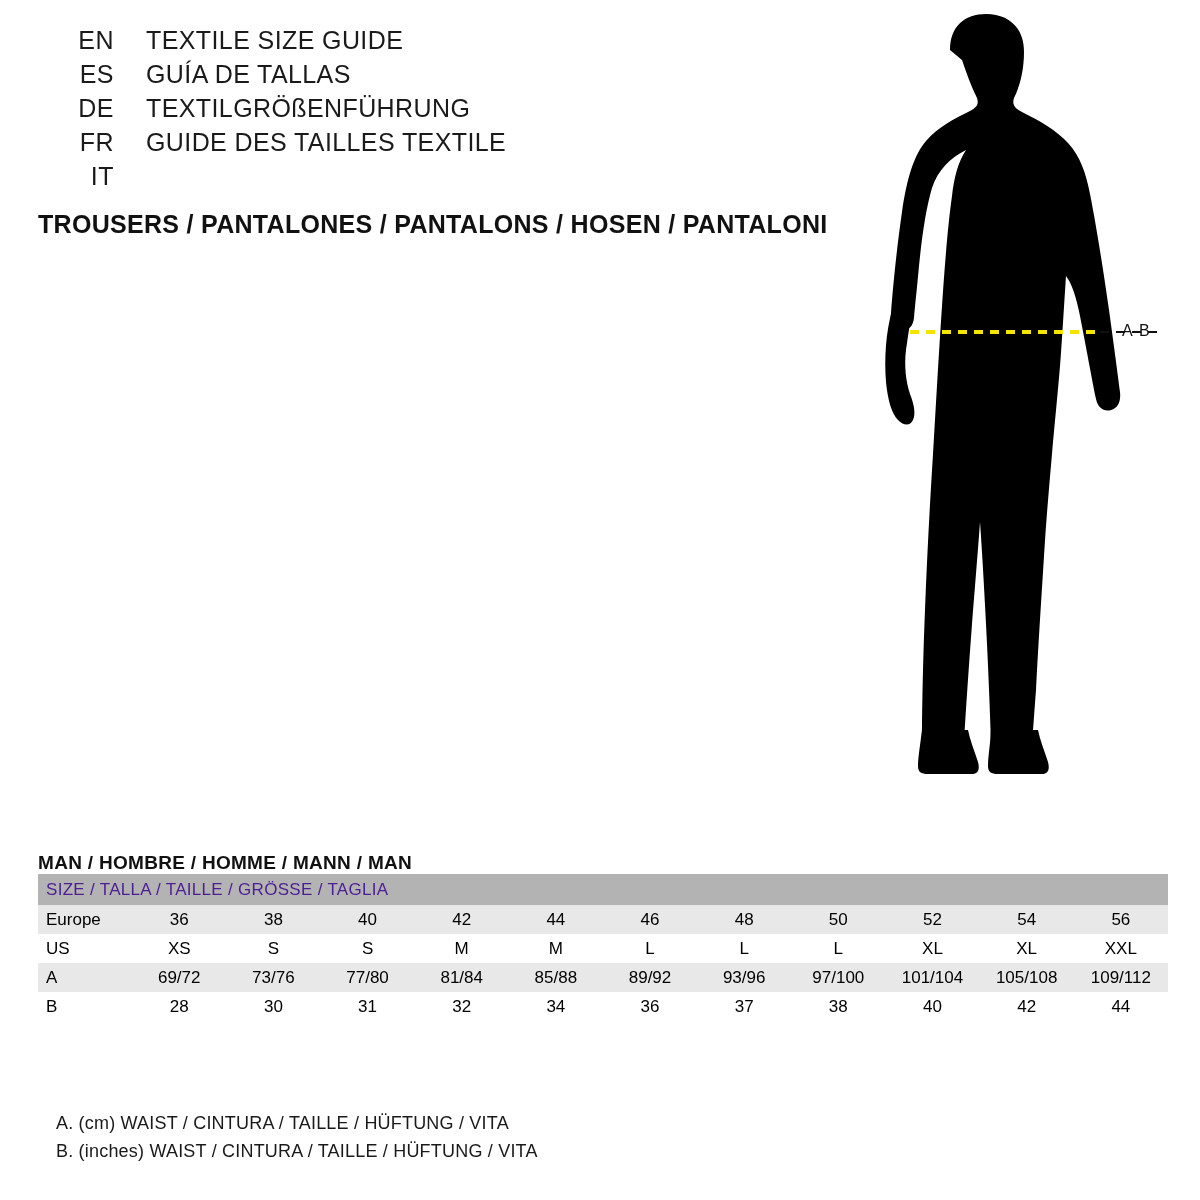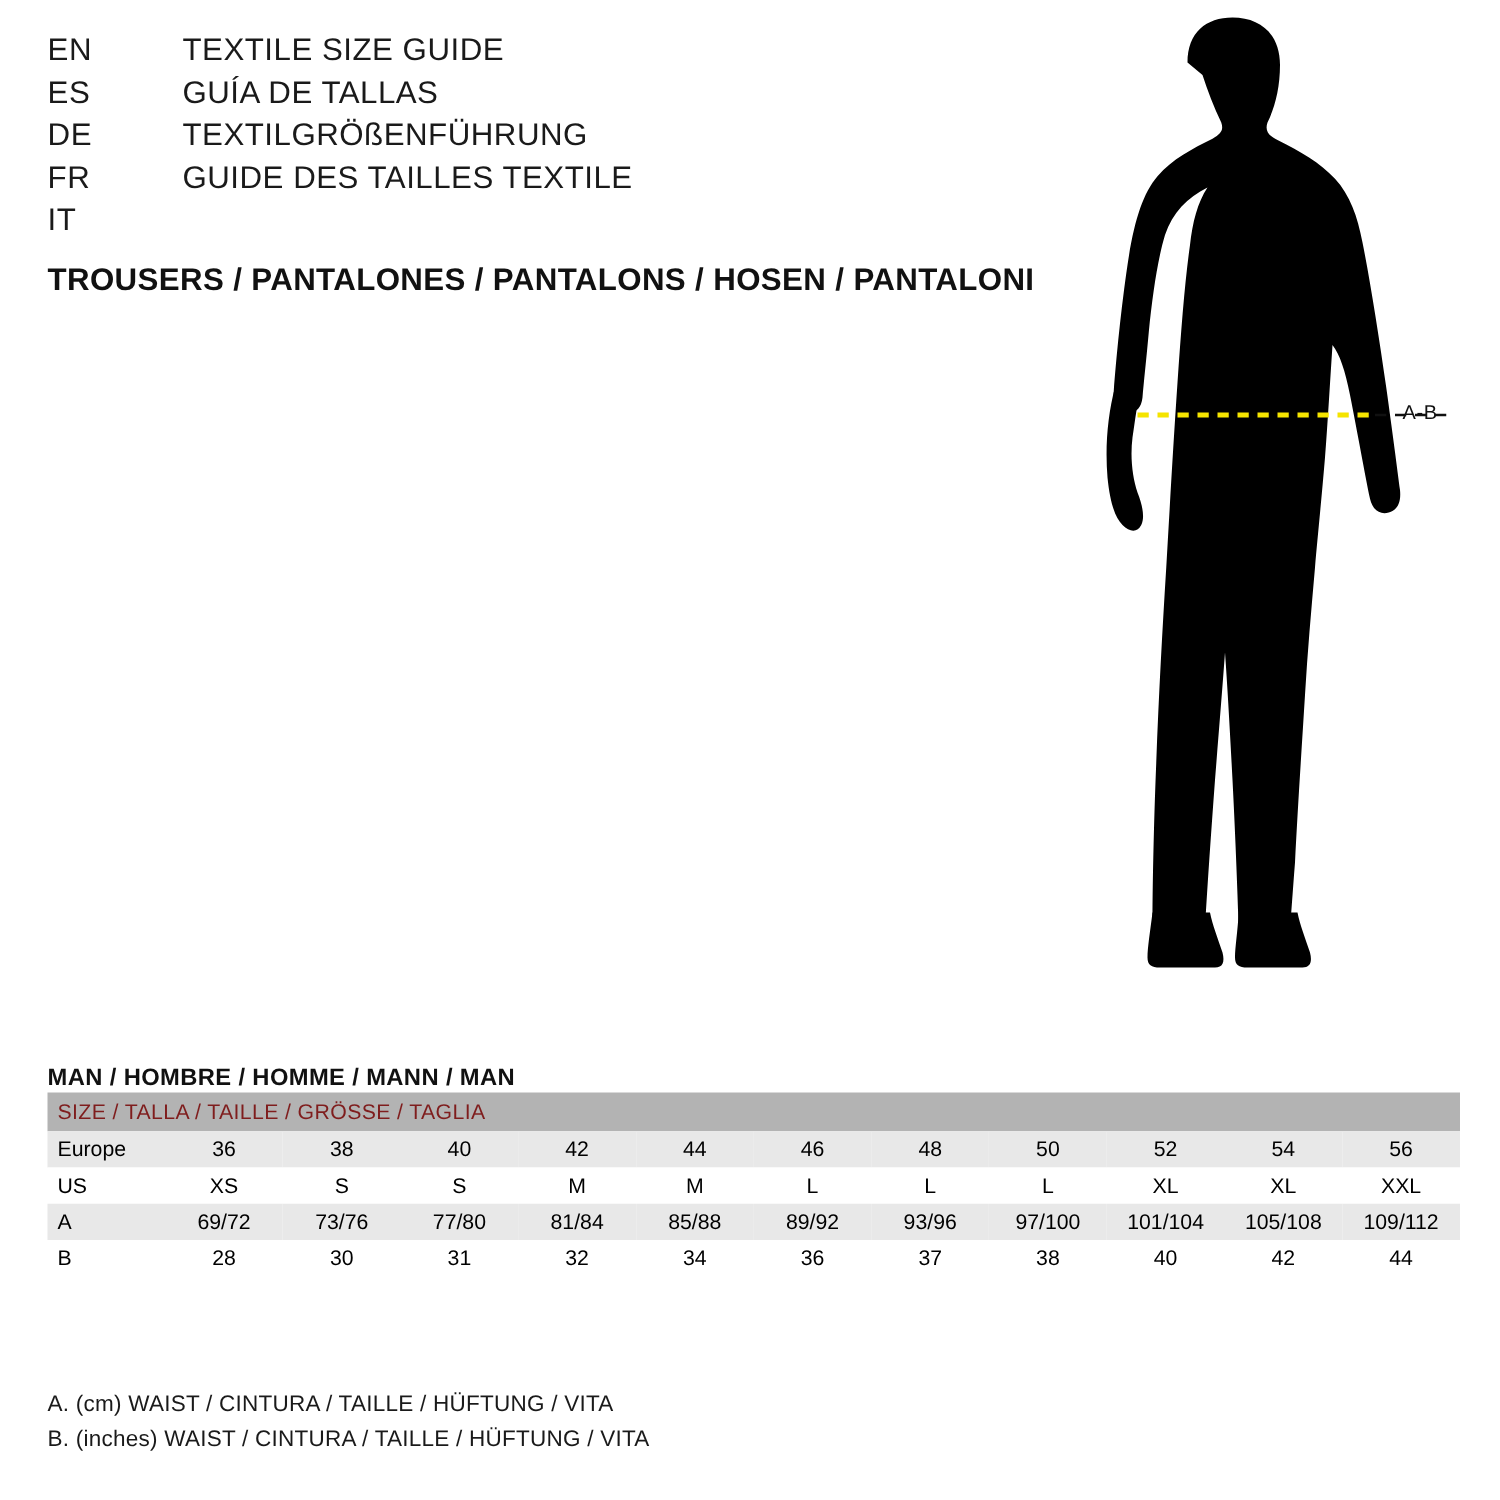--- a/index.html
+++ b/index.html
@@ -20,20 +20,21 @@
   .header {
     position: absolute;
     left: 38px;
     top: 26px;
     width: 760px;
   }
   .lang-row {
     display: flex;
     align-items: baseline;
     height: 34px;
+    text-align: right;
   }
   .lang-code {
     width: 76px;
     font-size: 25px;
     letter-spacing: 0.5px;
     color: #1a1a1a;
   }
   .lang-text {
     font-size: 25px;
     letter-spacing: 0.4px;
@@ -96,37 +97,37 @@
     text-align: center;
     vertical-align: middle;
   }
   table.size-table td.label-cell {
     text-align: left;
     padding-left: 8px;
     width: 165px;
   }
   tr.head-row td {
     background: #b3b3b3;
-    color: #7f1d1d;
+    color: #4c1d95;
     font-size: 17px;
     height: 31px;
     text-align: left;
     padding-left: 8px;
     letter-spacing: 0.3px;
   }
   tr.shade td {
     background: #e8e8e8;
   }
   tr.plain td {
     background: #ffffff;
   }
 
   .footnotes {
     position: absolute;
-    left: 38px;
+    left: 56px;
     top: 1110px;
     width: 900px;
   }
   .footnote {
     font-size: 18px;
     color: #1a1a1a;
     letter-spacing: 0.2px;
     line-height: 1.55;
     white-space: nowrap;
   }

